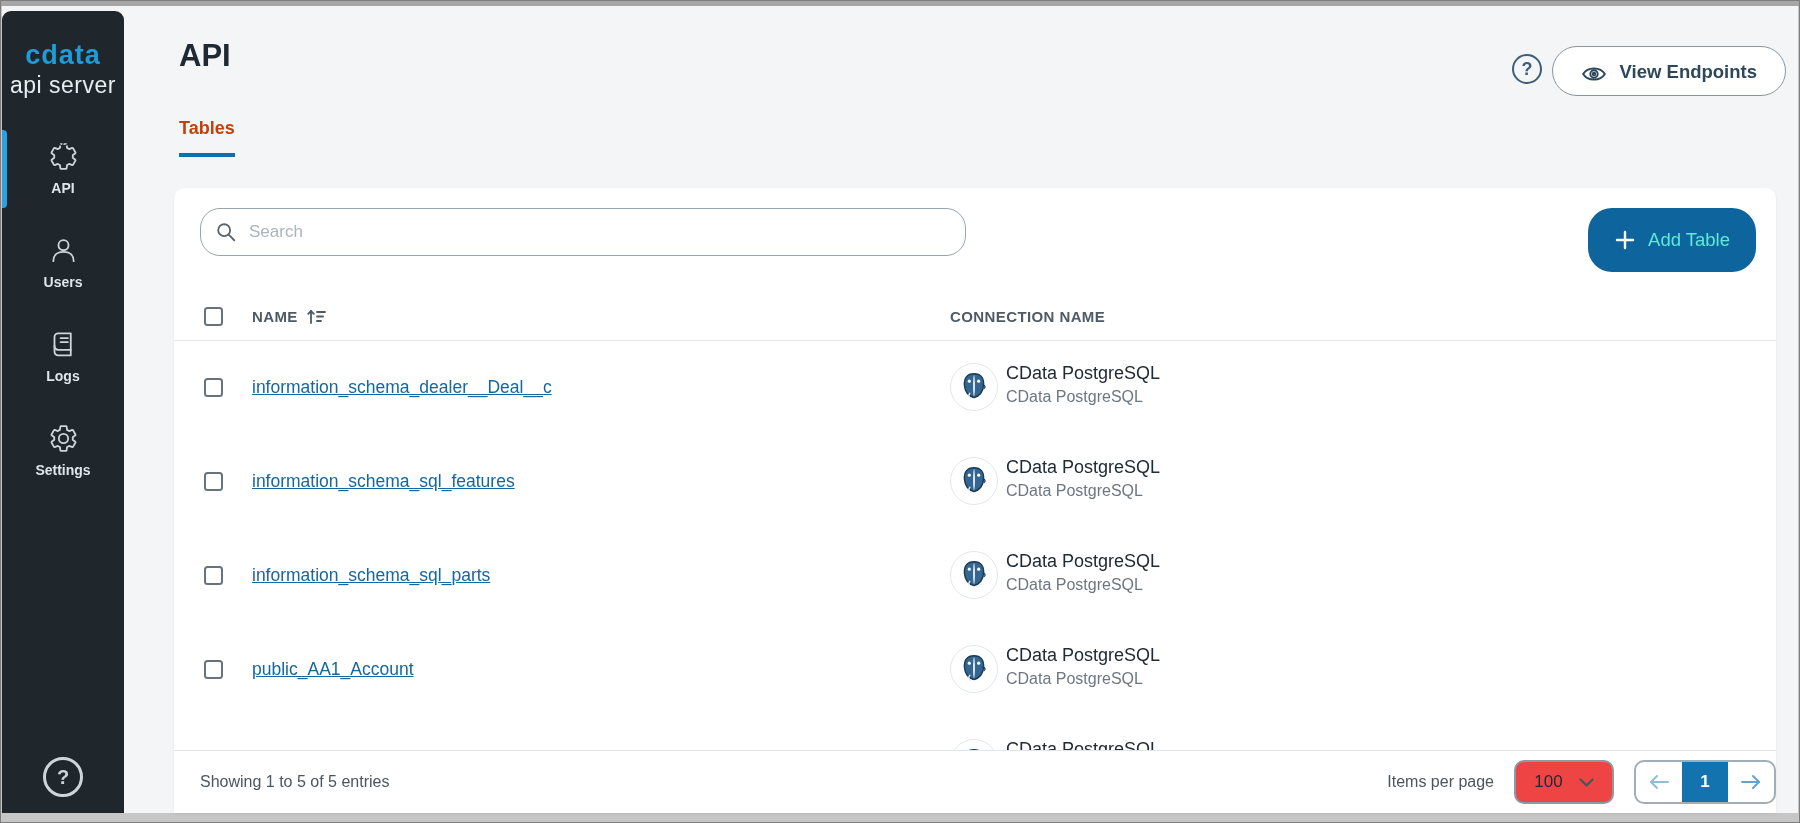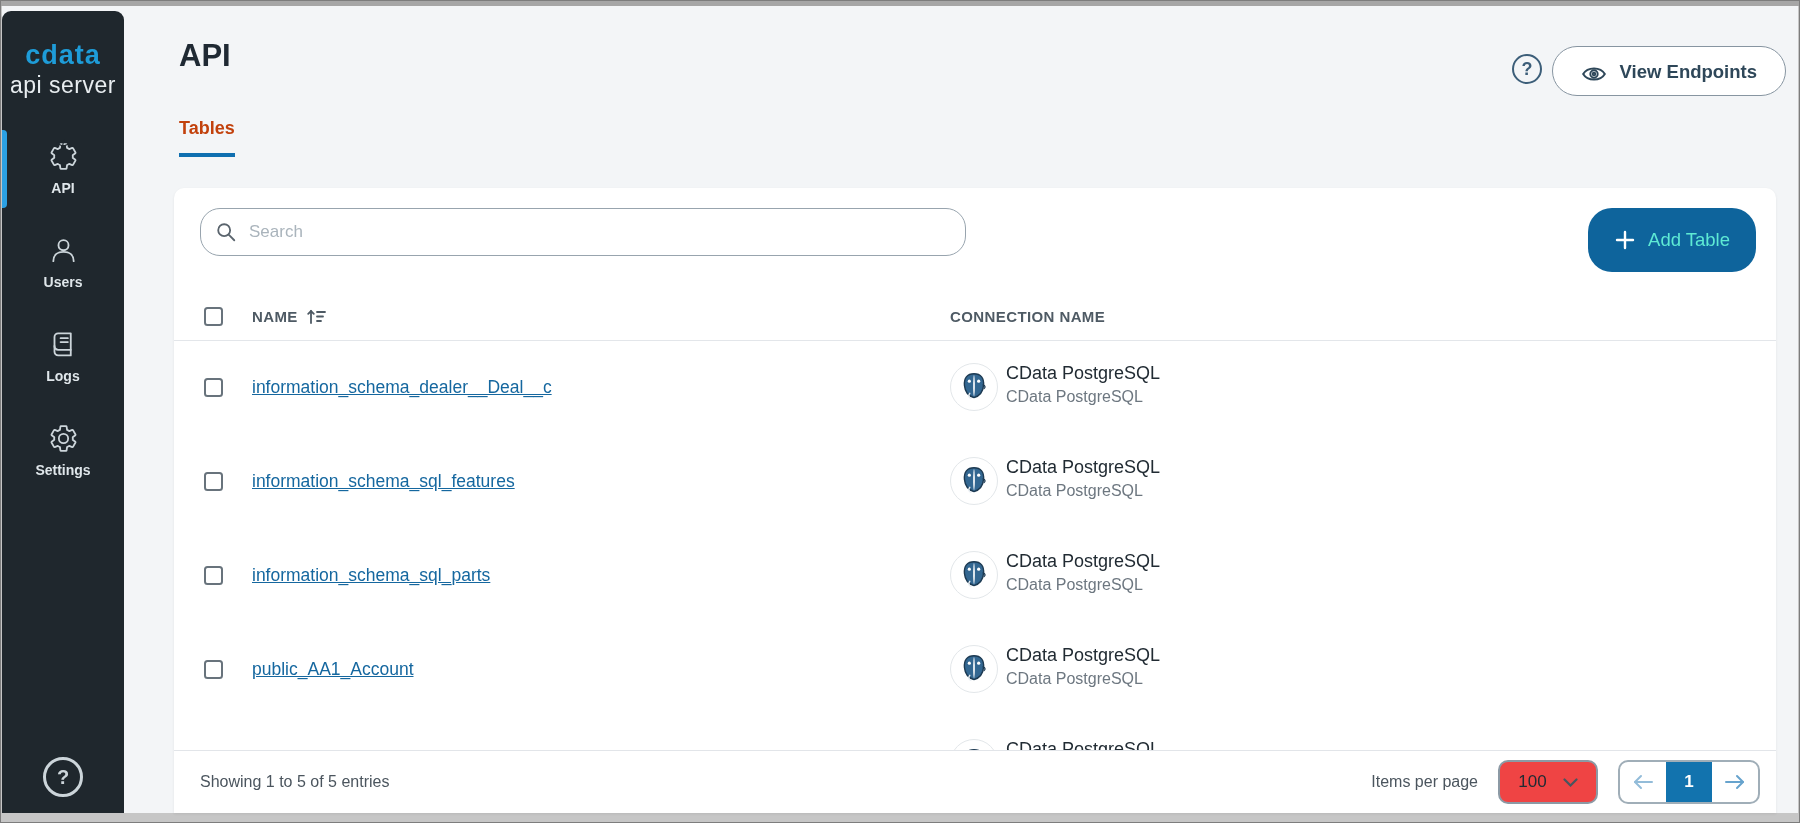--- a/index.html
+++ b/index.html
@@ -73,21 +73,21 @@
   .conn{position:absolute;left:776px;display:flex;gap:8px;}
   .avatar{width:46px;height:46px;border:1px solid #e3e7ea;border-radius:50%;background:#fff;
         display:flex;align-items:center;justify-content:center;flex:none;}
   .avatar svg{width:34px;height:34px;}
   .conn-primary{font-size:18px;color:#212b33;}
   .conn-secondary{font-size:16px;color:#6d7780;margin-top:4px;min-height:18px;}
 
   .tfoot{position:absolute;left:0;right:0;bottom:0;height:62px;background:#fff;
         border-top:1px solid #e2e5e9;display:flex;align-items:center;z-index:4;}
   .showing{margin-left:26px;font-size:16px;color:#4b555e;}
-  .foot-right{margin-left:auto;display:flex;align-items:center;gap:20px;margin-right:16px;}
+  .foot-right{margin-left:auto;display:flex;align-items:center;gap:20px;}
   .ipp-label{font-size:16px;color:#4b555e;}
   .ipp-select{width:100px;height:44px;border:2px solid #8c9aa5;border-radius:10px;background:#ef4444;
         display:flex;align-items:center;justify-content:center;gap:16px;cursor:pointer;box-sizing:border-box;}
   .ipp-value{font-size:17px;color:#222b33;}
   .chev{width:15px;height:9px;stroke:#47555f;stroke-width:2.2;fill:none;stroke-linecap:round;}
   .pager{height:44px;border:2px solid #a0aeb8;border-radius:10px;display:flex;align-items:stretch;
         overflow:hidden;background:#fff;box-sizing:border-box;}
   .pg-btn{width:46px;display:flex;align-items:center;justify-content:center;cursor:pointer;}
   .pg-btn svg{width:22px;height:16px;fill:none;stroke-width:2;stroke-linecap:round;stroke-linejoin:round;}
   .pg-prev svg{stroke:#93bcd9;}

